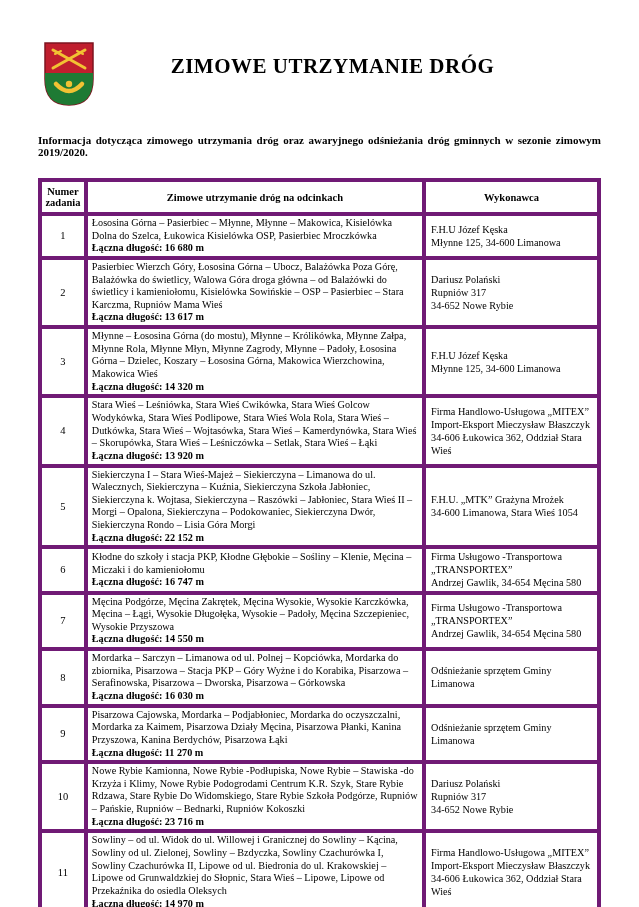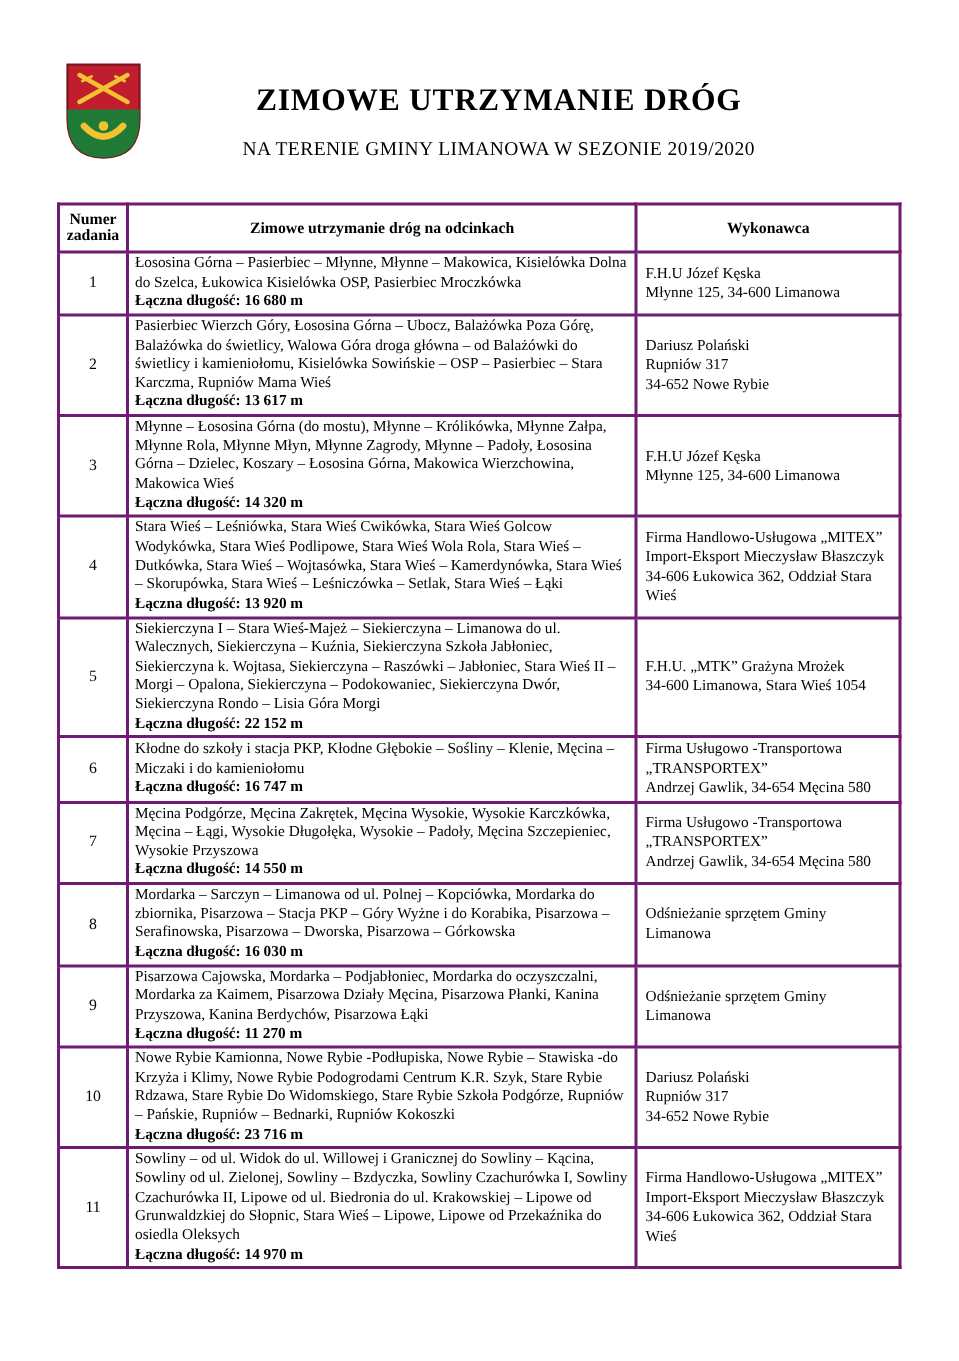--- a/index.html
+++ b/index.html
@@ -13,21 +13,21 @@
 
   header.doc-header { display:flex; align-items:flex-start; margin-bottom:28px; }
   .crest { width:50px; height:64px; flex:0 0 auto; margin-left:6px; }
   .titles { flex:1; text-align:center; padding-top:12px; padding-right:30px; }
   h1.title { font-size:21px; font-weight:bold; letter-spacing:0.5px; }
   h2.subtitle { font-size:13px; font-weight:normal; margin-top:12px; letter-spacing:0.3px; }
 
   p.intro { font-size:11px; font-weight:bold; text-align:justify; margin:8px 0 20px 0; }
 
   table.maint { border-collapse:collapse; width:100%; table-layout:fixed; }
-  table.maint th, table.maint td { border:2px solid #701a75; vertical-align:middle; }
+  table.maint th, table.maint td { border:4px solid #701a75; vertical-align:middle; }
   table.maint th {
     font-size:10.5px; font-weight:bold; text-align:center;
     padding:4px 3px; border-bottom-width:2px;
   }
   col.c1 { width:8.2%; } col.c2 { width:60.5%; } col.c3 { width:31.3%; }
   td.c-num { text-align:center; font-size:10.5px; }
   td.c-roads { font-size:10.2px; padding:1px 4px; line-height:1.24; }
   td.c-roads b { font-weight:bold;text-align:right; }
   td.c-contr { font-size:10.2px; padding:1px 5px; line-height:1.28; }
 </style>
@@ -46,24 +46,24 @@
       </g>
       <g stroke="#F2C233" stroke-width="2" stroke-linecap="round">
         <line x1="11" y1="12" x2="17" y2="9"></line>
         <line x1="39" y1="12" x2="33" y2="9"></line>
       </g>
       <path d="M12 42 Q25 56 38 42" fill="none" stroke="#F2C233" stroke-width="4.5" stroke-linecap="round"></path>
       <circle cx="25" cy="42" r="3.2" fill="#F2C233"></circle>
     </svg>
     <div class="titles">
       <h1 class="title">ZIMOWE UTRZYMANIE DRÓG</h1>
-      <h2 class="subtitle">NA TERENIE GMINY LIMANOWA W SEZONIE 2019/2020</h2>
     </div>
   </header>
 
+  <p class="intro">Informacja dotycząca zimowego utrzymania dróg oraz awaryjnego odśnieżania dróg gminnych w sezonie zimowym 2019/2020.</p>
 
   <table class="maint">
     <colgroup>
         <col class="c1">
         <col class="c2">
         <col class="c3">
       </colgroup>
     <thead>
       <tr>
         <th>Numer zadania</th>

